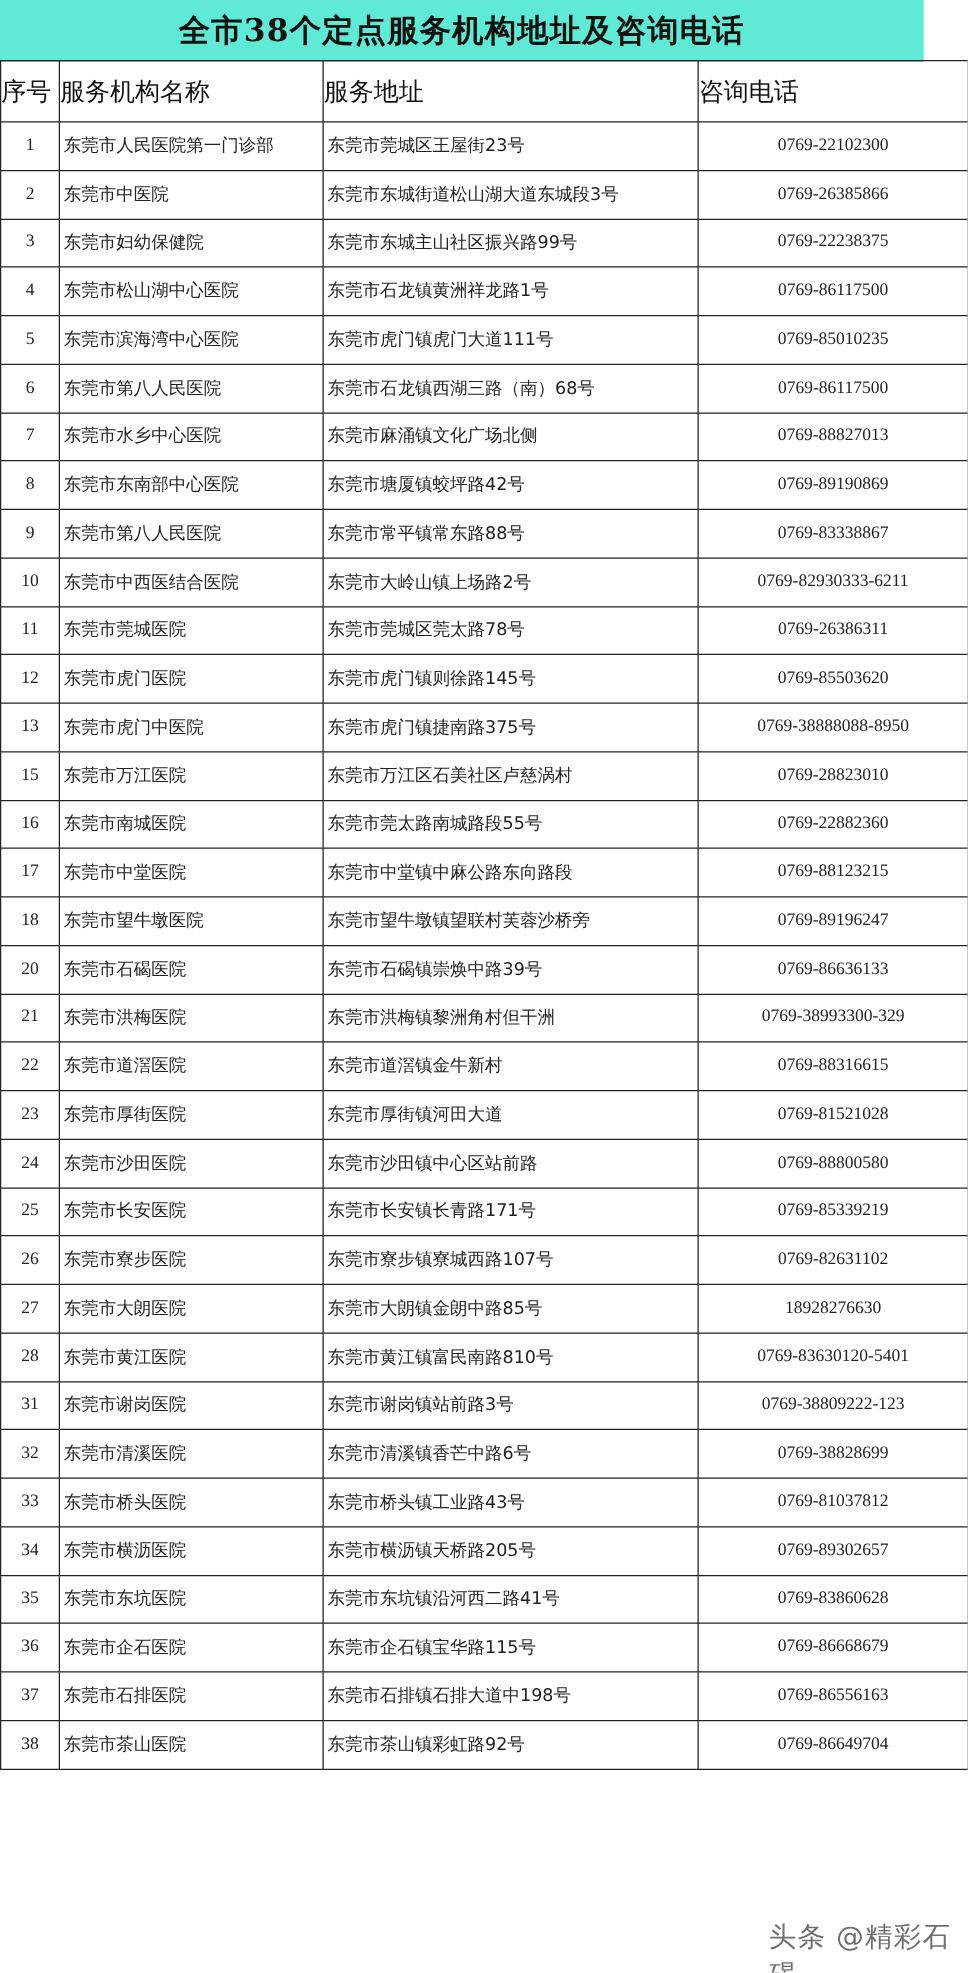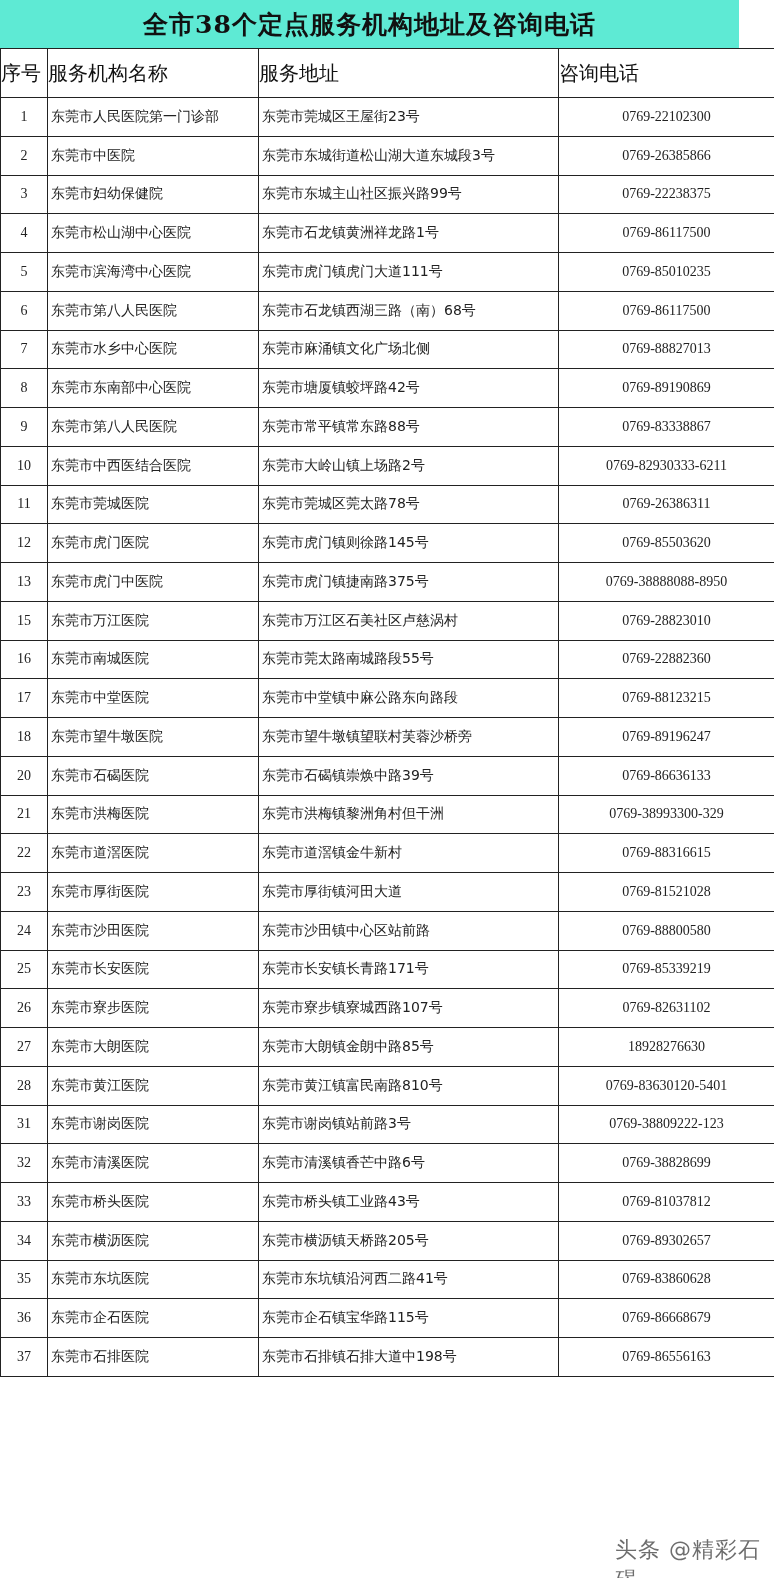--- a/index.html
+++ b/index.html
@@ -234,16 +234,22 @@
         <td class="name">东莞市企石医院</td>
         <td class="addr">东莞市企石镇宝华路115号</td>
         <td class="phone">0769-86668679</td>
       </tr>
       <tr>
         <td class="num">37</td>
         <td class="name">东莞市石排医院</td>
         <td class="addr">东莞市石排镇石排大道中198号</td>
         <td class="phone">0769-86556163</td>
       </tr>
+      <tr>
+        <td class="num">38</td>
+        <td class="name">东莞市茶山医院</td>
+        <td class="addr">东莞市茶山镇彩虹路92号</td>
+        <td class="phone">0769-86649704</td>
+      </tr>
     </tbody>
 </table>
 
 <div class="watermark">头条 @精彩石碣</div>
 
 </body></html>

